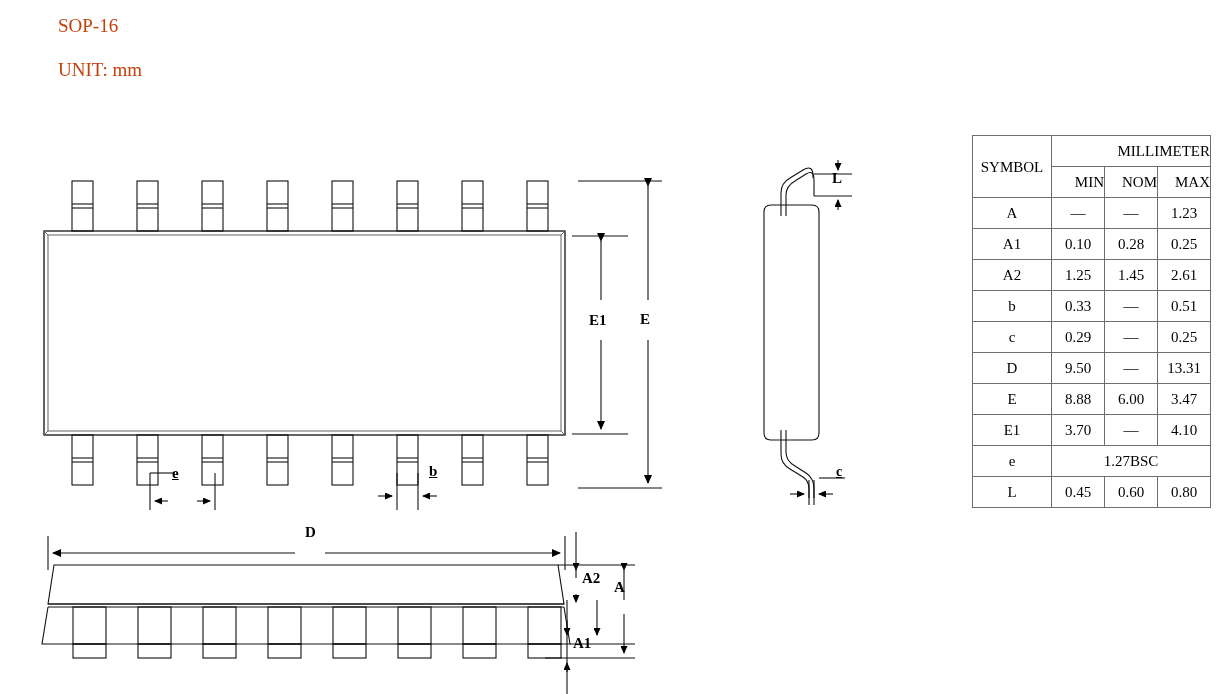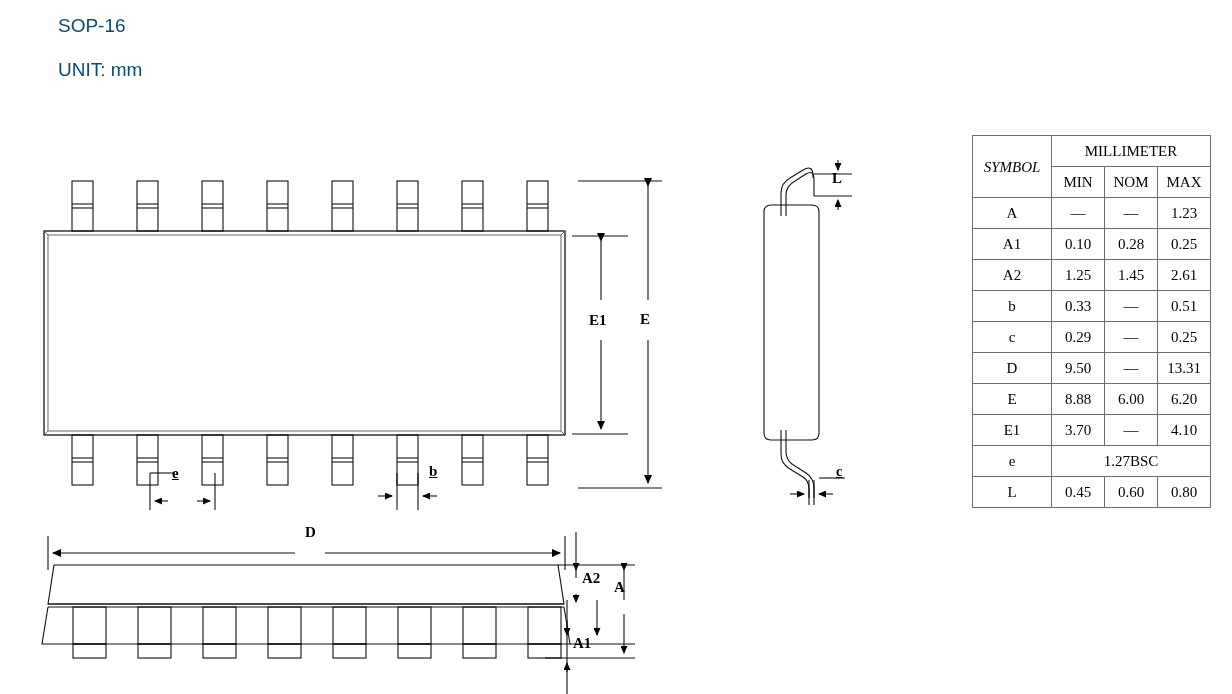--- a/index.html
+++ b/index.html
@@ -8,22 +8,22 @@
     background:#ffffff;
     font-family:"Liberation Serif",serif;
     position:relative;
     overflow:hidden;
   }
   .stage{position:absolute;left:0;top:0;width:1232px;height:694px;}
 
   
   .title-block{position:absolute;left:58px;top:16px;}
   .title-line{
-    font-family:Liberation Sans, sans-serif;
-    font-size:19px;color:#0c4a6e;line-height:20px;
+    font-family:Liberation Serif, serif;
+    font-size:19px;color:#c2410c;line-height:20px;
     margin-bottom:24px;white-space:nowrap;
   }
 
   
   .draw{position:absolute;left:0;top:0;}
 
   
   .dim{
     position:absolute;
     font-family:"Liberation Serif",serif;
@@ -42,22 +42,22 @@
     background:#fff;
   }
   .spec td,.spec th{
     border:1px solid #6e6e6e;
     text-align:center;
     font-weight:normal;
     padding:0;
     height:30px;
     line-height:30px;
   }
-  .spec .c-sym{width:78px;font-style:italic;}
-  .spec .c-v{width:52px;}
+  .spec .c-sym{width:78px;}
+  .spec .c-v{width:52px;text-align:right;}
   .spec .hd-mm{height:30px;}
   .spec .dash{letter-spacing:0;}
 </style>
 </head>
 <body>
 
 <div class="stage">
 
   <div class="title-block">
     <div class="title-line">SOP-16</div>
@@ -365,21 +365,21 @@
       <tr>
           <td>D</td>
           <td>9.50</td>
           <td class="dash">—</td>
           <td>13.31</td>
         </tr>
       <tr>
           <td>E</td>
           <td>8.88</td>
           <td>6.00</td>
-          <td>6.20</td>
+          <td>3.47</td>
         </tr>
       <tr>
           <td>E1</td>
           <td>3.70</td>
           <td class="dash">—</td>
           <td>4.10</td>
         </tr>
       <tr>
           <td>e</td>
           <td colspan="3">1.27BSC</td>

